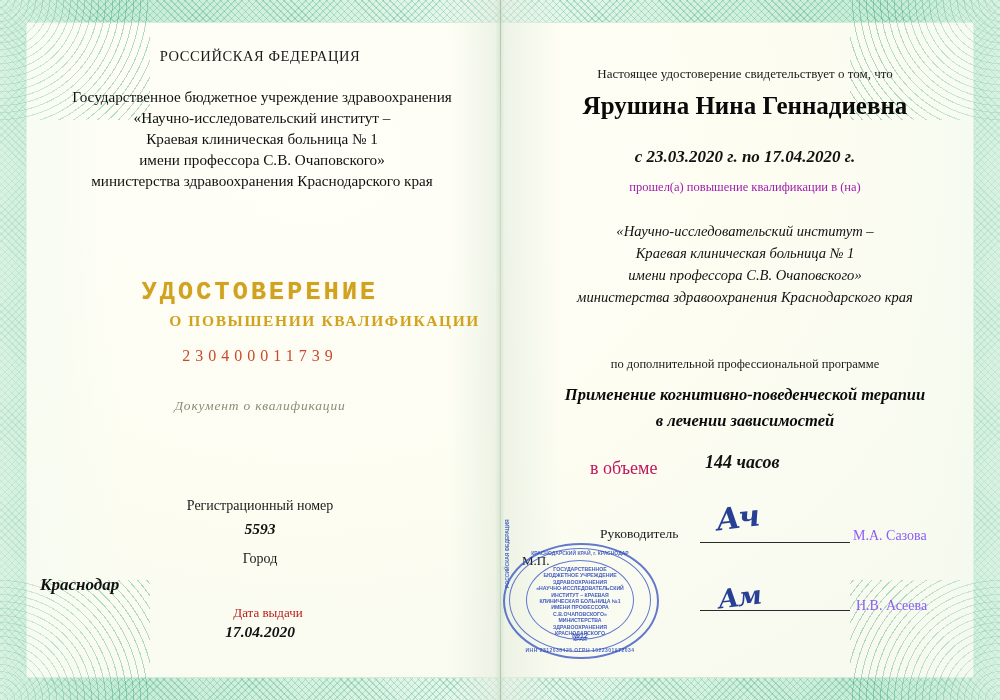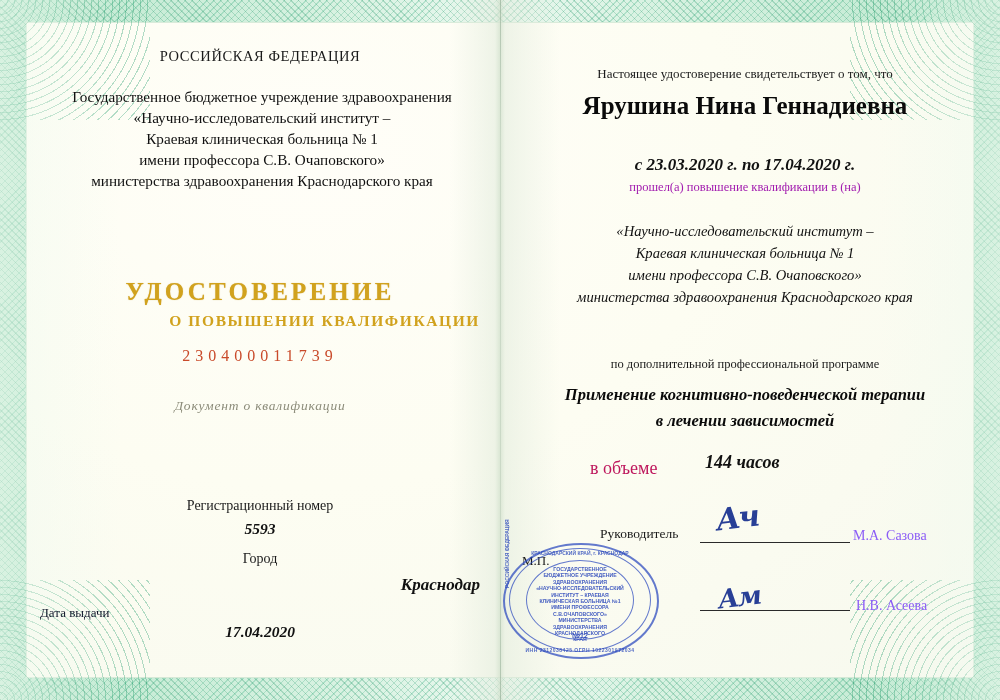--- a/index.html
+++ b/index.html
@@ -103,20 +103,21 @@
   }
   .cert-title {
     position: absolute;
     top: 248px; left: 0; right: 0;
     text-align: center;
     font-size: 25px;
     letter-spacing: 3.2px;
     color: #d1a21e;
     font-weight: 700;
     text-shadow: 0 0 1px rgba(190,140,20,0.5);
+    font-family: Liberation Mono, monospace;
   }
   .cert-subtitle {
     position: absolute;
     top: 282px; left: 0; right: 0;
     text-align: right;
     font-size: 15.5px;
     letter-spacing: 1.6px;
     color: #d1a21e;
     font-weight: 600;
   }
@@ -157,31 +158,32 @@
   .city-label {
     position: absolute;
     top: 521px; left: 0; right: 0;
     text-align: center;
     font-size: 14px;
     color: #1a1a1a;
   }
   .city-value {
     position: absolute;
     top: 545px; left: 0; right: 0;
-    text-align: right;
+    text-align: left;
     font-size: 17px;
     font-weight: 700;
     font-style: italic;
     color: #111;
   }
   .issue-label {
     position: absolute;
-    top: 575px; left: 0; right: 0;
+    top: 575px; left: 16px; right: 0;
+    text-align: center;
     font-size: 13px;
-    color: #0f172a;
+    color: #b91c1c;
   }
   .issue-value {
     position: absolute;
     top: 593px; left: 0; right: 0;
     text-align: center;
     font-size: 15.5px;
     font-weight: 700;
     font-style: italic;
     color: #111;
   }
@@ -203,21 +205,20 @@
     color: #0a0a0a;
   }
   .r-period {
     position: absolute;
     top: 117px; left: 0; right: 0;
     text-align: center;
     font-size: 17px;
     font-style: italic;
     font-weight: 600;
     color: #111;
-    margin-top: 8px;
   }
   .r-passed {
     position: absolute;
     top: 150px; left: 0; right: 0;
     text-align: center;
     font-size: 12.5px;
     color: #a21caf;
   }
   .r-org {
     position: absolute;

